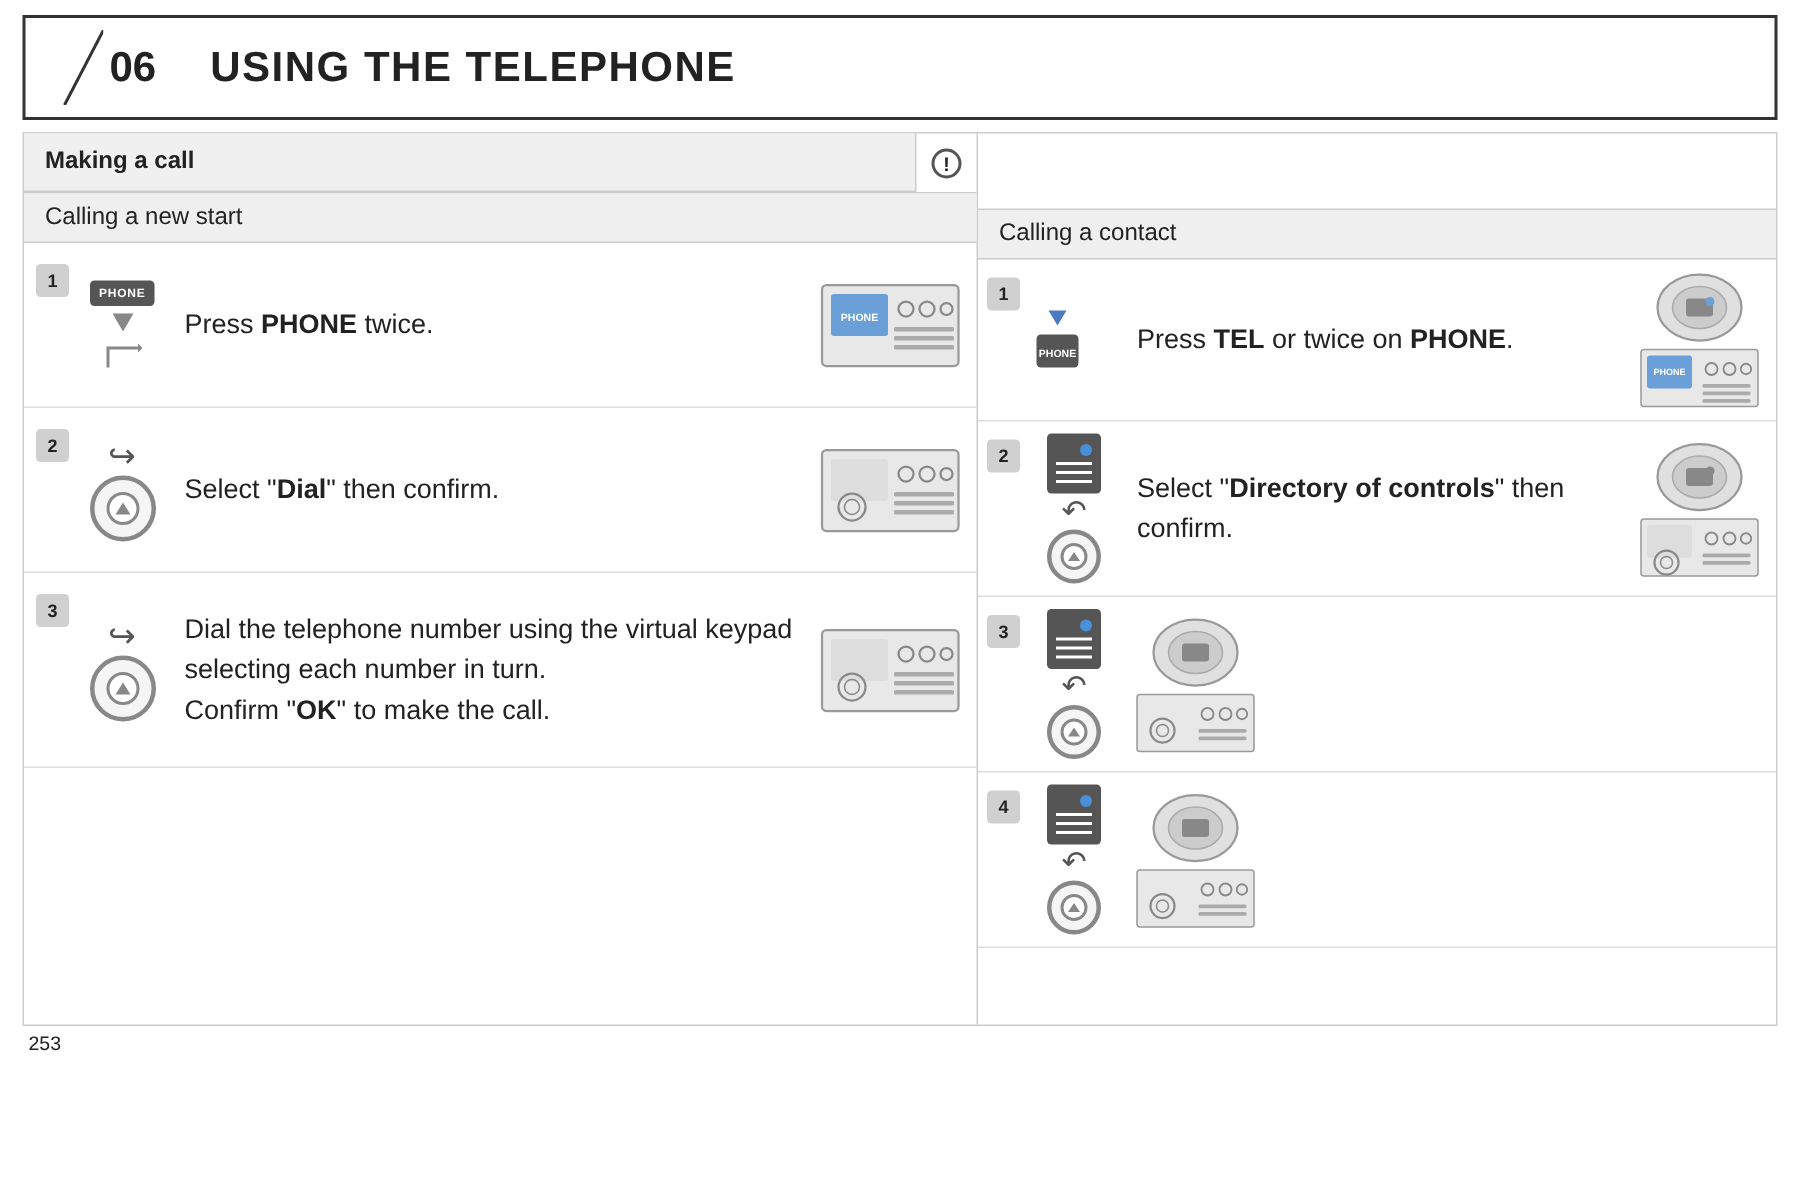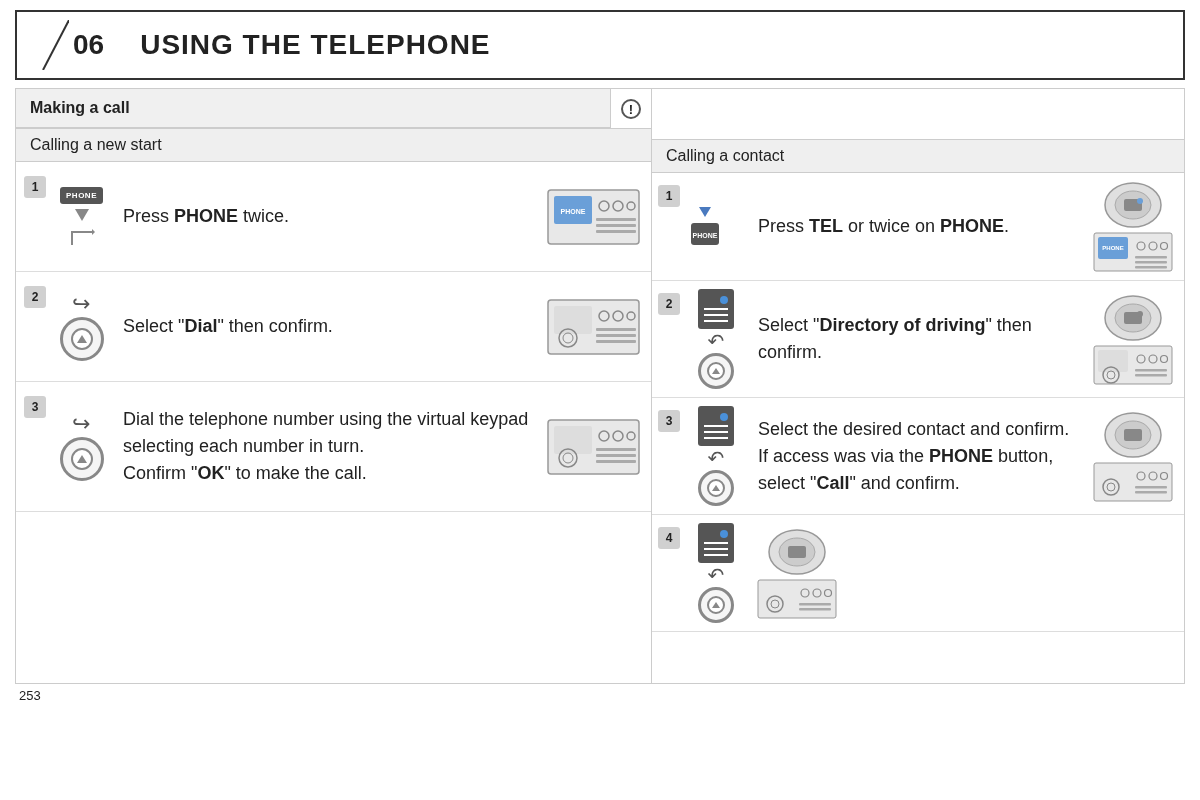--- a/index.html
+++ b/index.html
@@ -447,21 +447,21 @@
               <div class="menu-line"></div>
             </div>
             <div style="font-size:20px;color:#555;line-height:1;">↶</div>
             <div class="knob-icon" style="width:36px;height:36px;">
               <div class="knob-inner" style="width:18px;height:18px;">
                 <div style="width:0;height:0;border-left:4px solid transparent;border-right:4px solid transparent;border-bottom:6px solid #888;"></div>
               </div>
             </div>
           </div>
           <div class="step-text">
-            Select "<strong>Directory of driving</strong>" then confirm.
+            Select "<strong>Directory of controls</strong>" then confirm.
           </div>
           <div class="step-images-right">
             <svg width="62" height="48" viewBox="0 0 62 48">
               <ellipse cx="31" cy="24" rx="28" ry="22" fill="#e0e0e0" stroke="#999" stroke-width="1.5"></ellipse>
               <ellipse cx="31" cy="24" rx="18" ry="14" fill="#ccc" stroke="#aaa" stroke-width="1"></ellipse>
               <rect x="22" y="18" width="18" height="12" rx="2" fill="#888"></rect>
               <circle cx="38" cy="20" r="3" fill="#888"></circle>
             </svg>
             <svg width="80" height="40" viewBox="0 0 80 40">
               <rect x="1" y="1" width="78" height="38" rx="2" fill="#e8e8e8" stroke="#999" stroke-width="1"></rect>
@@ -486,24 +486,20 @@
               <div class="menu-line"></div>
               <div class="menu-line"></div>
               <div class="menu-line"></div>
             </div>
             <div style="font-size:20px;color:#555;line-height:1;">↶</div>
             <div class="knob-icon" style="width:36px;height:36px;">
               <div class="knob-inner" style="width:18px;height:18px;">
                 <div style="width:0;height:0;border-left:4px solid transparent;border-right:4px solid transparent;border-bottom:6px solid #888;"></div>
               </div>
             </div>
-          </div>
-          <div class="step-text">
-            Select the desired contact and confirm.<br>
-            If access was via the <strong>PHONE</strong> button, select "<strong>Call</strong>" and confirm.
           </div>
           <div class="step-images-right">
             <svg width="62" height="48" viewBox="0 0 62 48">
               <ellipse cx="31" cy="24" rx="28" ry="22" fill="#e0e0e0" stroke="#999" stroke-width="1.5"></ellipse>
               <ellipse cx="31" cy="24" rx="18" ry="14" fill="#ccc" stroke="#aaa" stroke-width="1"></ellipse>
               <rect x="22" y="18" width="18" height="12" rx="2" fill="#888"></rect>
             </svg>
             <svg width="80" height="40" viewBox="0 0 80 40">
               <rect x="1" y="1" width="78" height="38" rx="2" fill="#e8e8e8" stroke="#999" stroke-width="1"></rect>
               <circle cx="48" cy="14" r="4" fill="none" stroke="#888" stroke-width="1.2"></circle>

